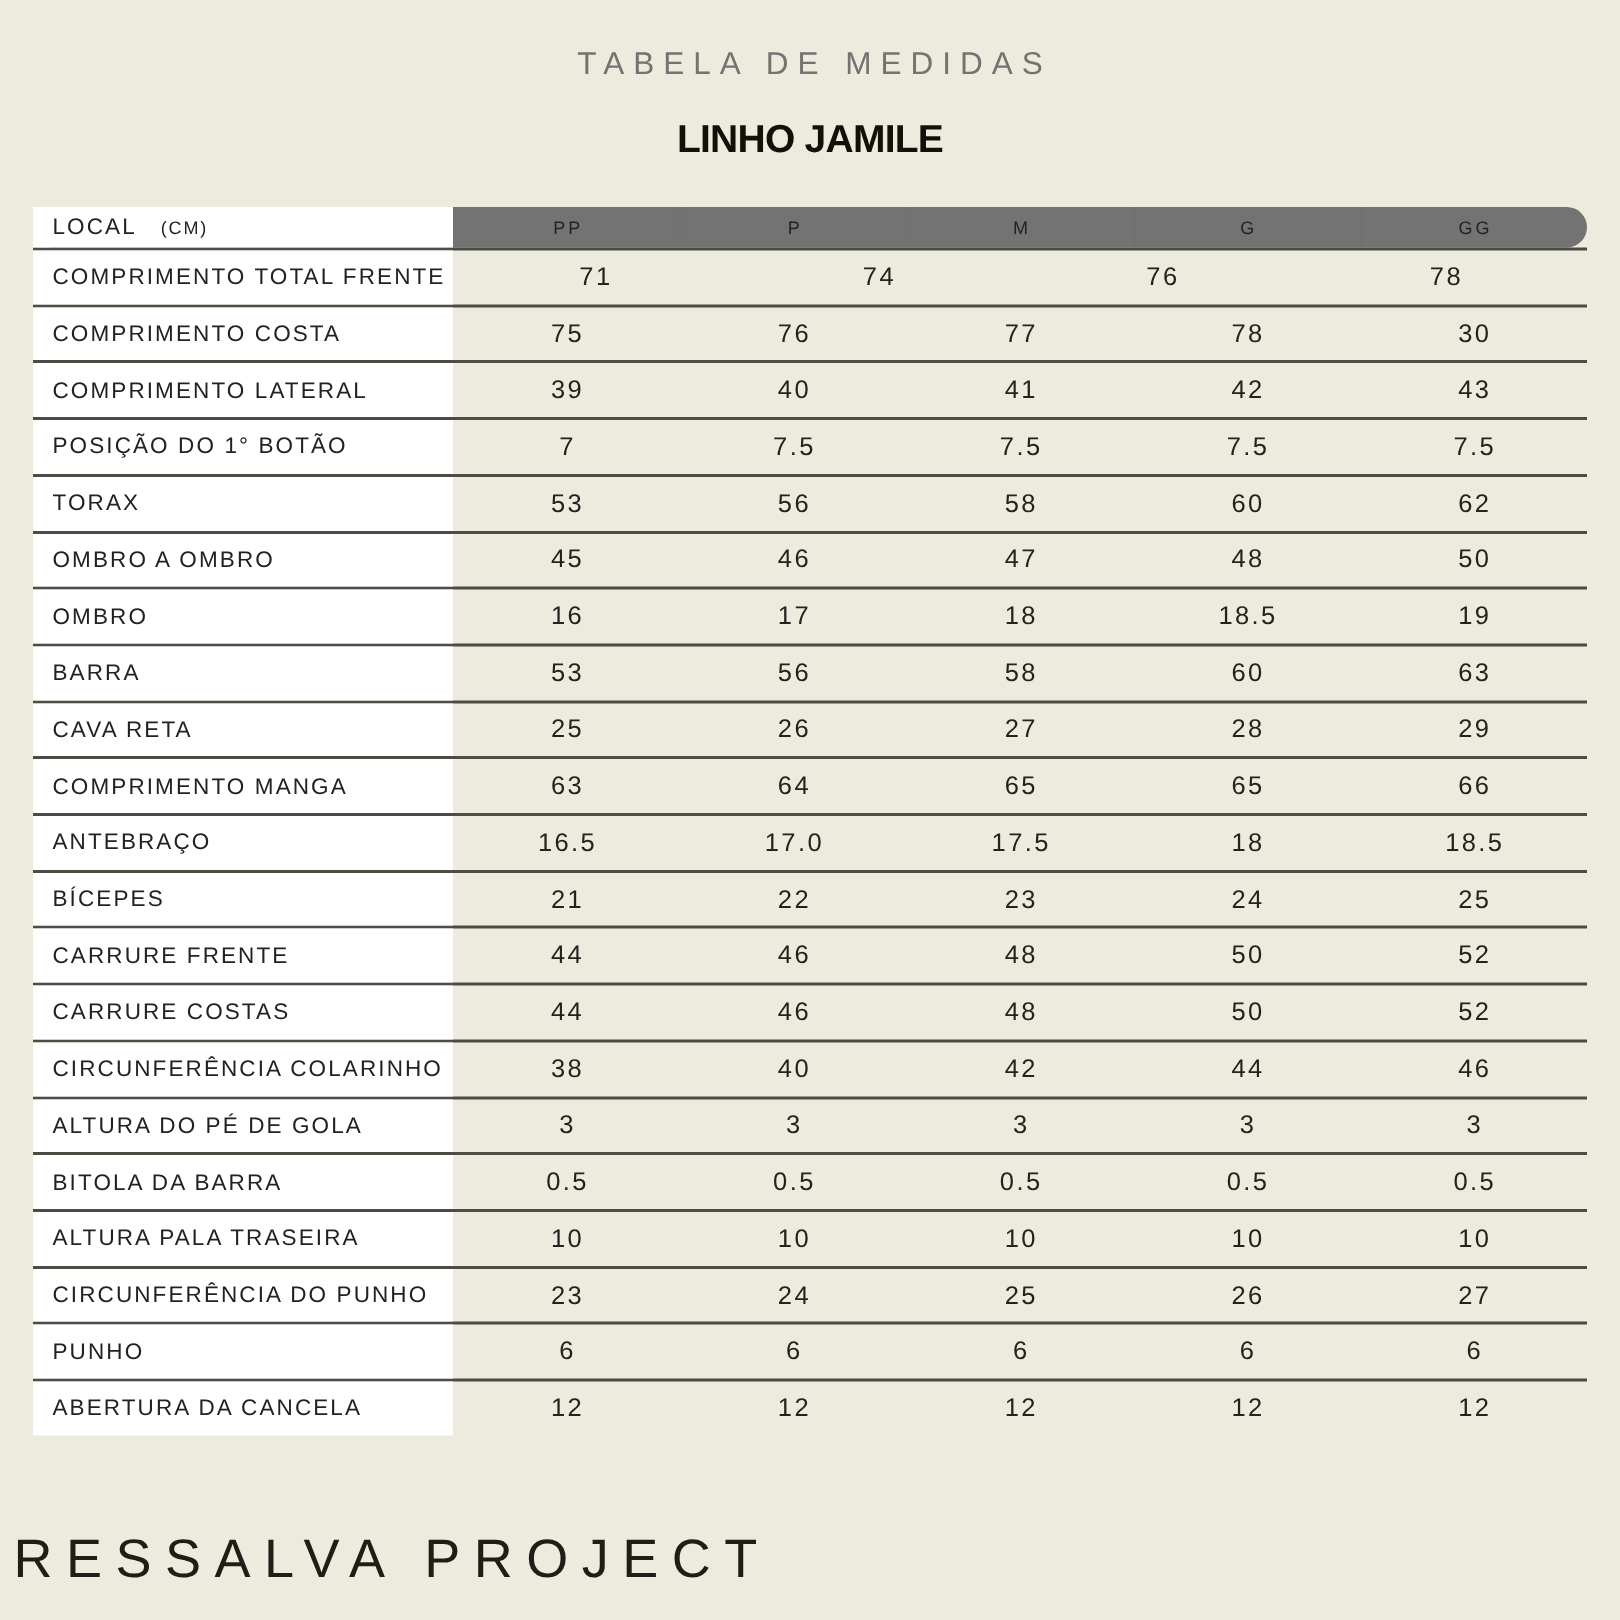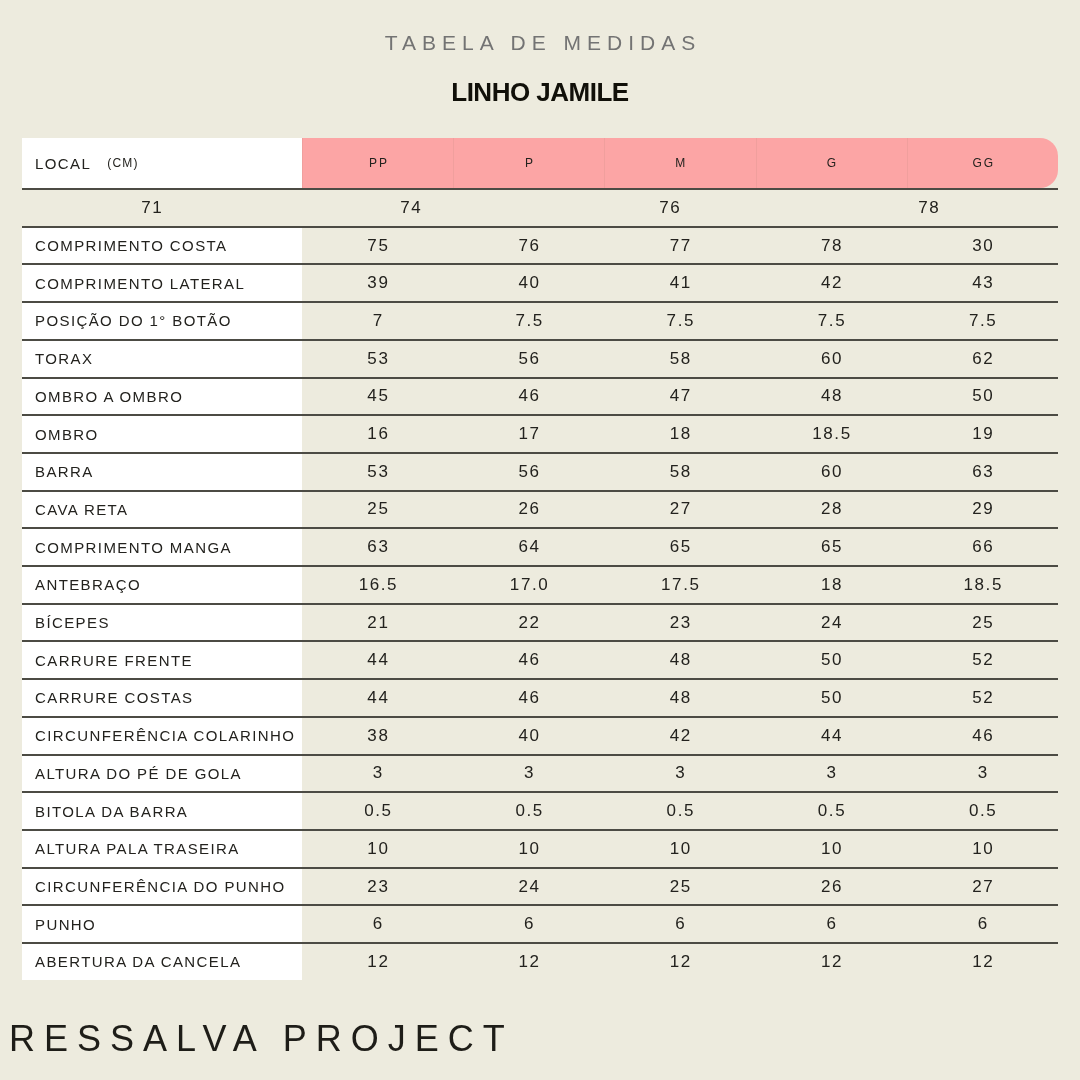--- a/index.html
+++ b/index.html
@@ -33,21 +33,21 @@
     top: 138px;
     width: 1036px;
   }
   .trow {
     display: flex;
     box-sizing: border-box;
     height: 37.71px;
     align-items: stretch;
   }
   .trow.data { border-top: 2.6px solid #4C4B44; }
-  .trow.header { height: 50px; background: #fca5a5; border-radius: 18px; }
+  .trow.header { height: 27px; background: #737373; border-radius: 18px; }
   .label-cell {
     width: 280px;
     box-sizing: border-box;
     background: #FFFFFF;
     display: flex;
     align-items: center;
     padding-left: 13px;
     font-size: 15px;
     letter-spacing: 1.4px;
     white-space: nowrap;
@@ -97,20 +97,21 @@
       <span class="unit">(CM)</span>
     </div>
     <div class="val-cell">PP</div>
     <div class="val-cell">P</div>
     <div class="val-cell">M</div>
     <div class="val-cell">G</div>
     <div class="val-cell">GG</div>
   </div>
   <div id="rows-container">
   <div class="trow data">
+    <div class="label-cell">COMPRIMENTO TOTAL FRENTE</div>
     <div class="val-cell">71</div>
     <div class="val-cell">74</div>
     <div class="val-cell">76</div>
     <div class="val-cell">78</div>
   </div>
 
   <div class="trow data">
     <div class="label-cell">COMPRIMENTO COSTA</div>
     <div class="val-cell">75</div>
     <div class="val-cell">76</div>

